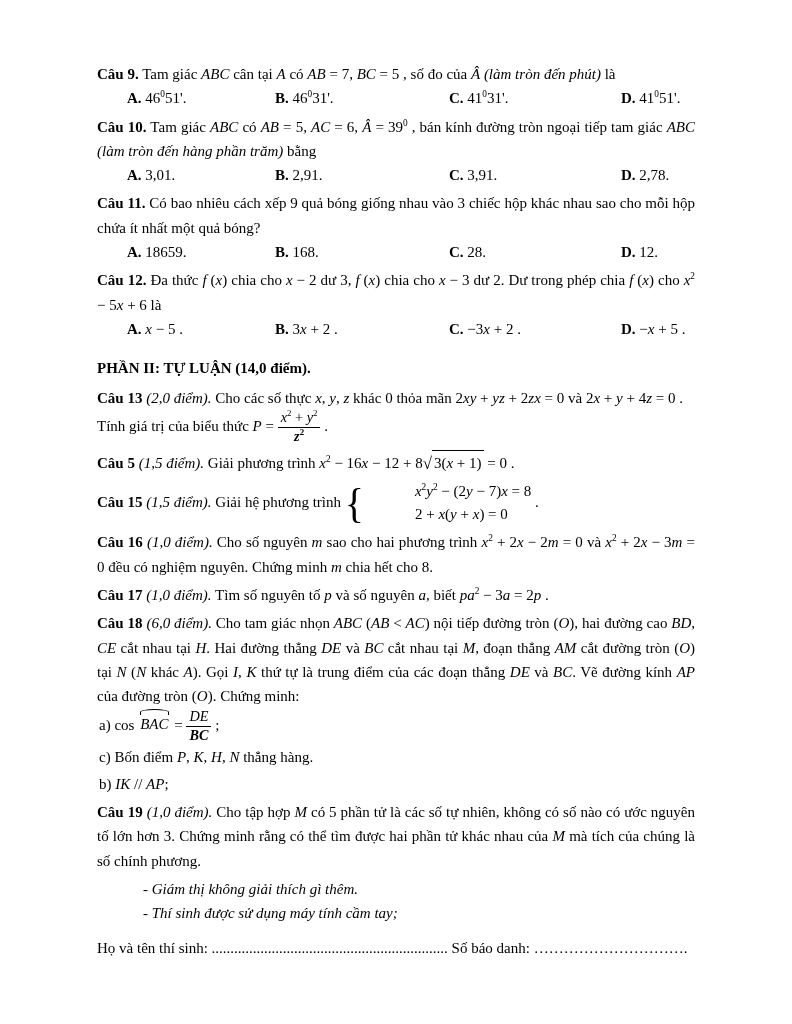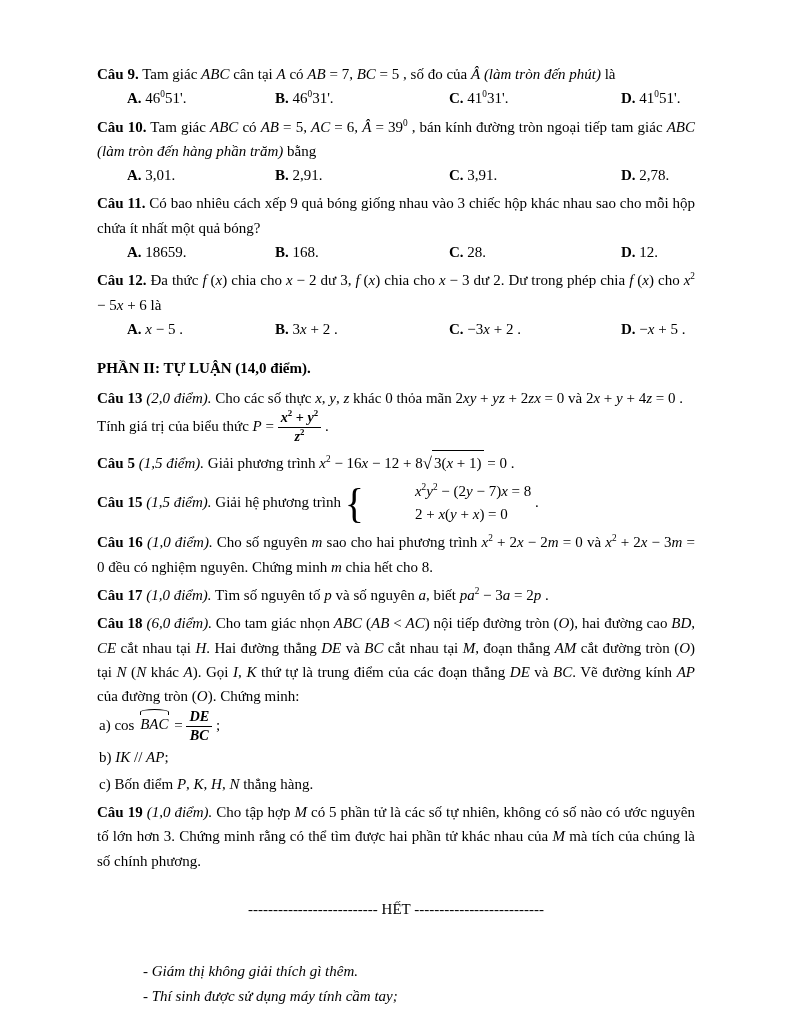--- a/index.html
+++ b/index.html
@@ -23,21 +23,21 @@
     line-height:1.62;
     margin-bottom:2px;
   }
   .opt b { font-weight:bold; }
 
   .section-heading { font-weight:bold; margin:15px 0 5px; }
 
   sup { font-size:0.62em; vertical-align:super; line-height:0; }
 
   .frac { display:inline-block; text-align:center; vertical-align:middle; line-height:1.12; font-size:0.95em; }
-  .frac .num { display:block; border-bottom:1px solid #000; padding:0 3px 1px;font-weight:bold; }
+  .frac .num { display:block; border-bottom:1px solid #000; padding:0 3px 1px; }
   .frac .den { display:block; padding-top:1px;font-weight:bold; }
 
   .sqrt { white-space:nowrap; }
   .sqrt .sqrt-sym { font-size:1.12em; position:relative; top:1px; }
   .sqrt .rad { border-top:1px solid #000; padding:4px 2px; }
 
   .cases { display:inline-flex; align-items:center; vertical-align:middle; }
   .cases .brace { font-size:40px; line-height:0.95; font-weight:400; margin-right:3px; transform:scaleY(1.05); }
   .cases .eqs { display:inline-block; text-align:left;margin-left:48px; }
   .cases .eqline { display:block; line-height:1.55; }
@@ -132,31 +132,30 @@
       <p><b class="qlabel">Câu 16</b> <span class="points">(1,0 điểm).</span> <span>Cho số nguyên <i>m</i> sao cho hai phương trình <i>x</i><sup>2</sup> + 2<i>x</i> − 2<i>m</i> = 0 và <i>x</i><sup>2</sup> + 2<i>x</i> − 3<i>m</i> = 0 đều có nghiệm nguyên. Chứng minh <i>m</i> chia hết cho 8.</span></p>
     </div>
 
     <div class="q">
       <p><b class="qlabel">Câu 17</b> <span class="points">(1,0 điểm).</span> <span>Tìm số nguyên tố <i>p</i> và số nguyên <i>a</i>, biết <i>pa</i><sup>2</sup> − 3<i>a</i> = 2<i>p</i> .</span></p>
     </div>
 
     <div class="q">
       <p><b class="qlabel">Câu 18</b> <span class="points">(6,0 điểm).</span> <span>Cho tam giác nhọn <i>ABC</i> (<i>AB</i> &lt; <i>AC</i>) nội tiếp đường tròn (<i>O</i>), hai đường cao <i>BD</i>, <i>CE</i> cắt nhau tại <i>H</i>. Hai đường thẳng <i>DE</i> và <i>BC</i> cắt nhau tại <i>M</i>, đoạn thẳng <i>AM</i> cắt đường tròn (<i>O</i>) tại <i>N</i> (<i>N</i> khác <i>A</i>). Gọi <i>I</i>, <i>K</i> thứ tự là trung điểm của các đoạn thẳng <i>DE</i> và <i>BC</i>. Vẽ đường kính <i>AP</i> của đường tròn (<i>O</i>). Chứng minh:</span></p>
       <p class="sub-item">a) cos <span class="overarc"><i>BAC</i></span> = <span class="frac"><span class="num"><i>DE</i></span><span class="den"><i>BC</i></span></span> ;</p>
+      <p class="sub-item">c) Bốn điểm <i>P</i>, <i>K</i>, <i>H</i>, <i>N</i> thẳng hàng.</p>
       <p class="sub-item">b) <i>IK</i> // <i>AP</i>;</p>
-      <p class="sub-item">c) Bốn điểm <i>P</i>, <i>K</i>, <i>H</i>, <i>N</i> thẳng hàng.</p>
     </div>
 
     <div class="q">
       <p><b class="qlabel">Câu 19</b> <span class="points">(1,0 điểm).</span> <span>Cho tập hợp <i>M</i> có 5 phần tử là các số tự nhiên, không có số nào có ước nguyên tố lớn hơn 3. Chứng minh rằng có thể tìm được hai phần tử khác nhau của <i>M</i> mà tích của chúng là số chính phương.</span></p>
     </div>
 
   </section>
 
-  <p class="het">-------------------------- HẾT --------------------------</p>
 
   <div class="notes">
     <p>- Giám thị không giải thích gì thêm.</p>
     <p>- Thí sinh được sử dụng máy tính cầm tay;</p>
   </div>
 
   <p class="sig">Họ và tên thí sinh: ............................................................... Số báo danh: ………………………….</p>
 
 </div>
 

